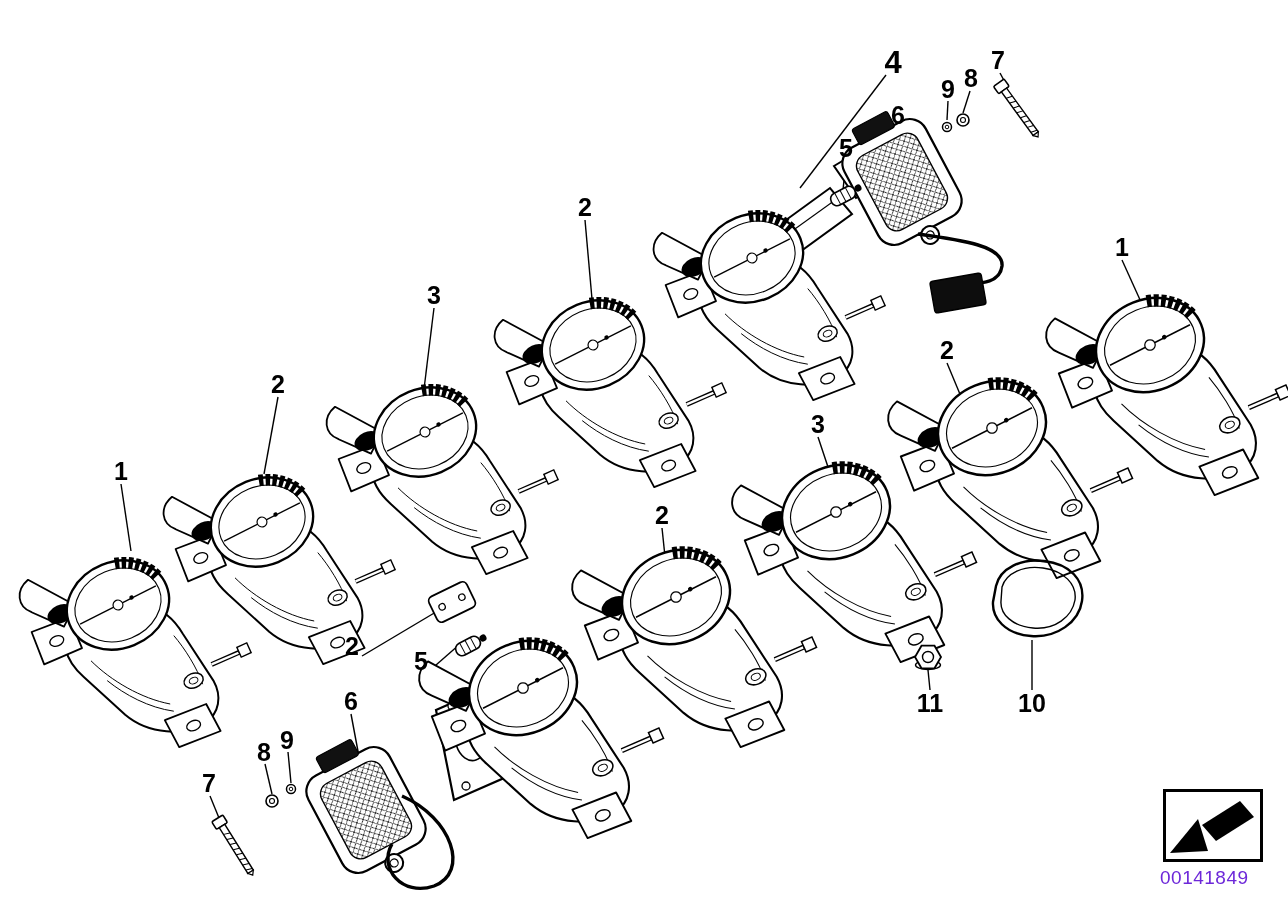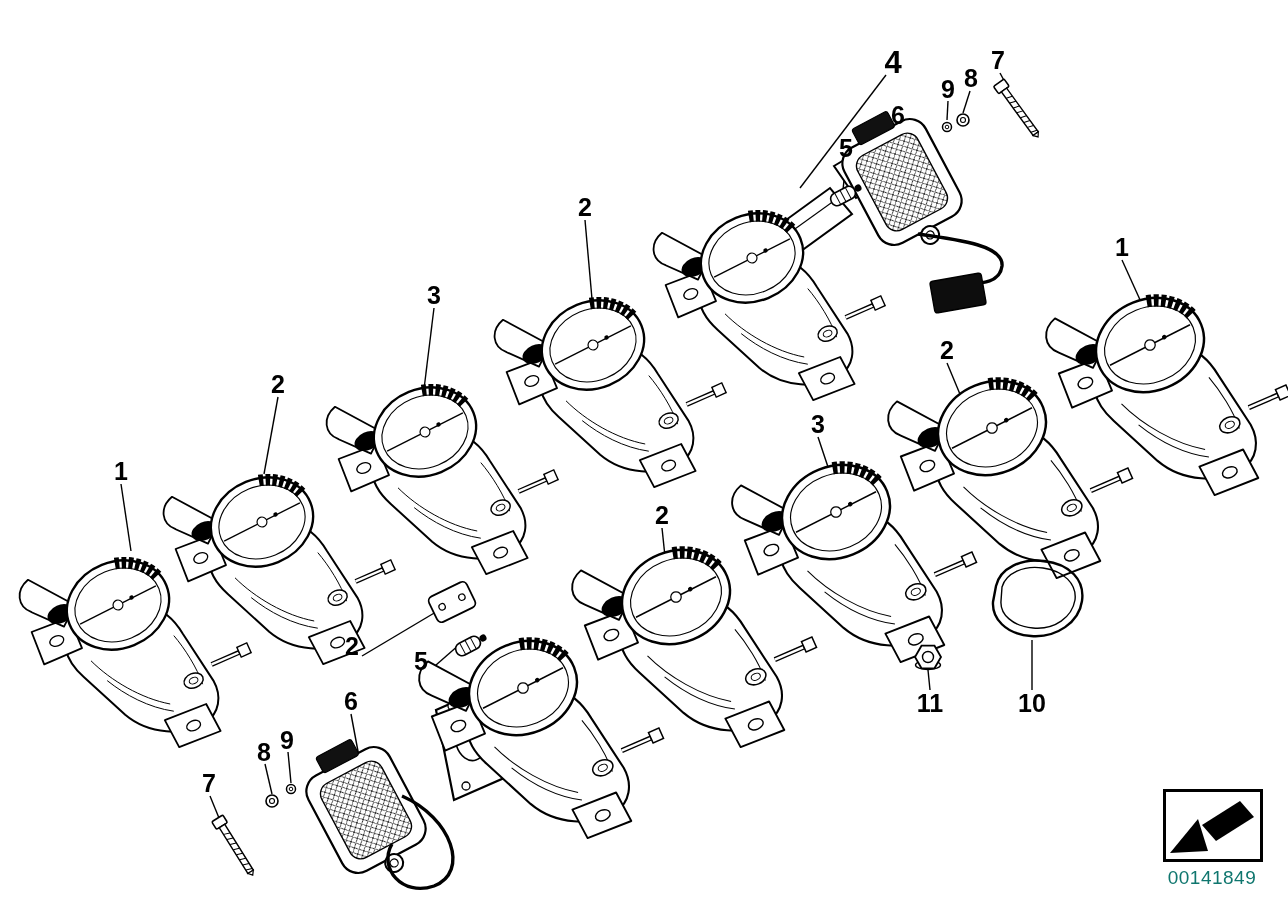--- a/index.html
+++ b/index.html
@@ -27,24 +27,24 @@
     position: absolute;
     left: 1163px; top: 789px;
     width: 100px; height: 73px;
     border: 3px solid #000;
     background: #fff;
   }
   .catalog-number {
     position: absolute;
     left: 1160px; top: 867px;
     width: 104px;
-    text-align: center;
+    text-align: left;
     font-size: 19px;
     letter-spacing: 0.5px;
-    color: #0f766e;
+    color: #6d28d9;
   }
 </style>
 </head>
 <body>
 
 <div class="stage">
 
   <svg class="drawing" width="1288" height="910" viewBox="0 0 1288 910">
     <defs>
       <pattern id="hatch" width="7" height="7" patternUnits="userSpaceOnUse">

